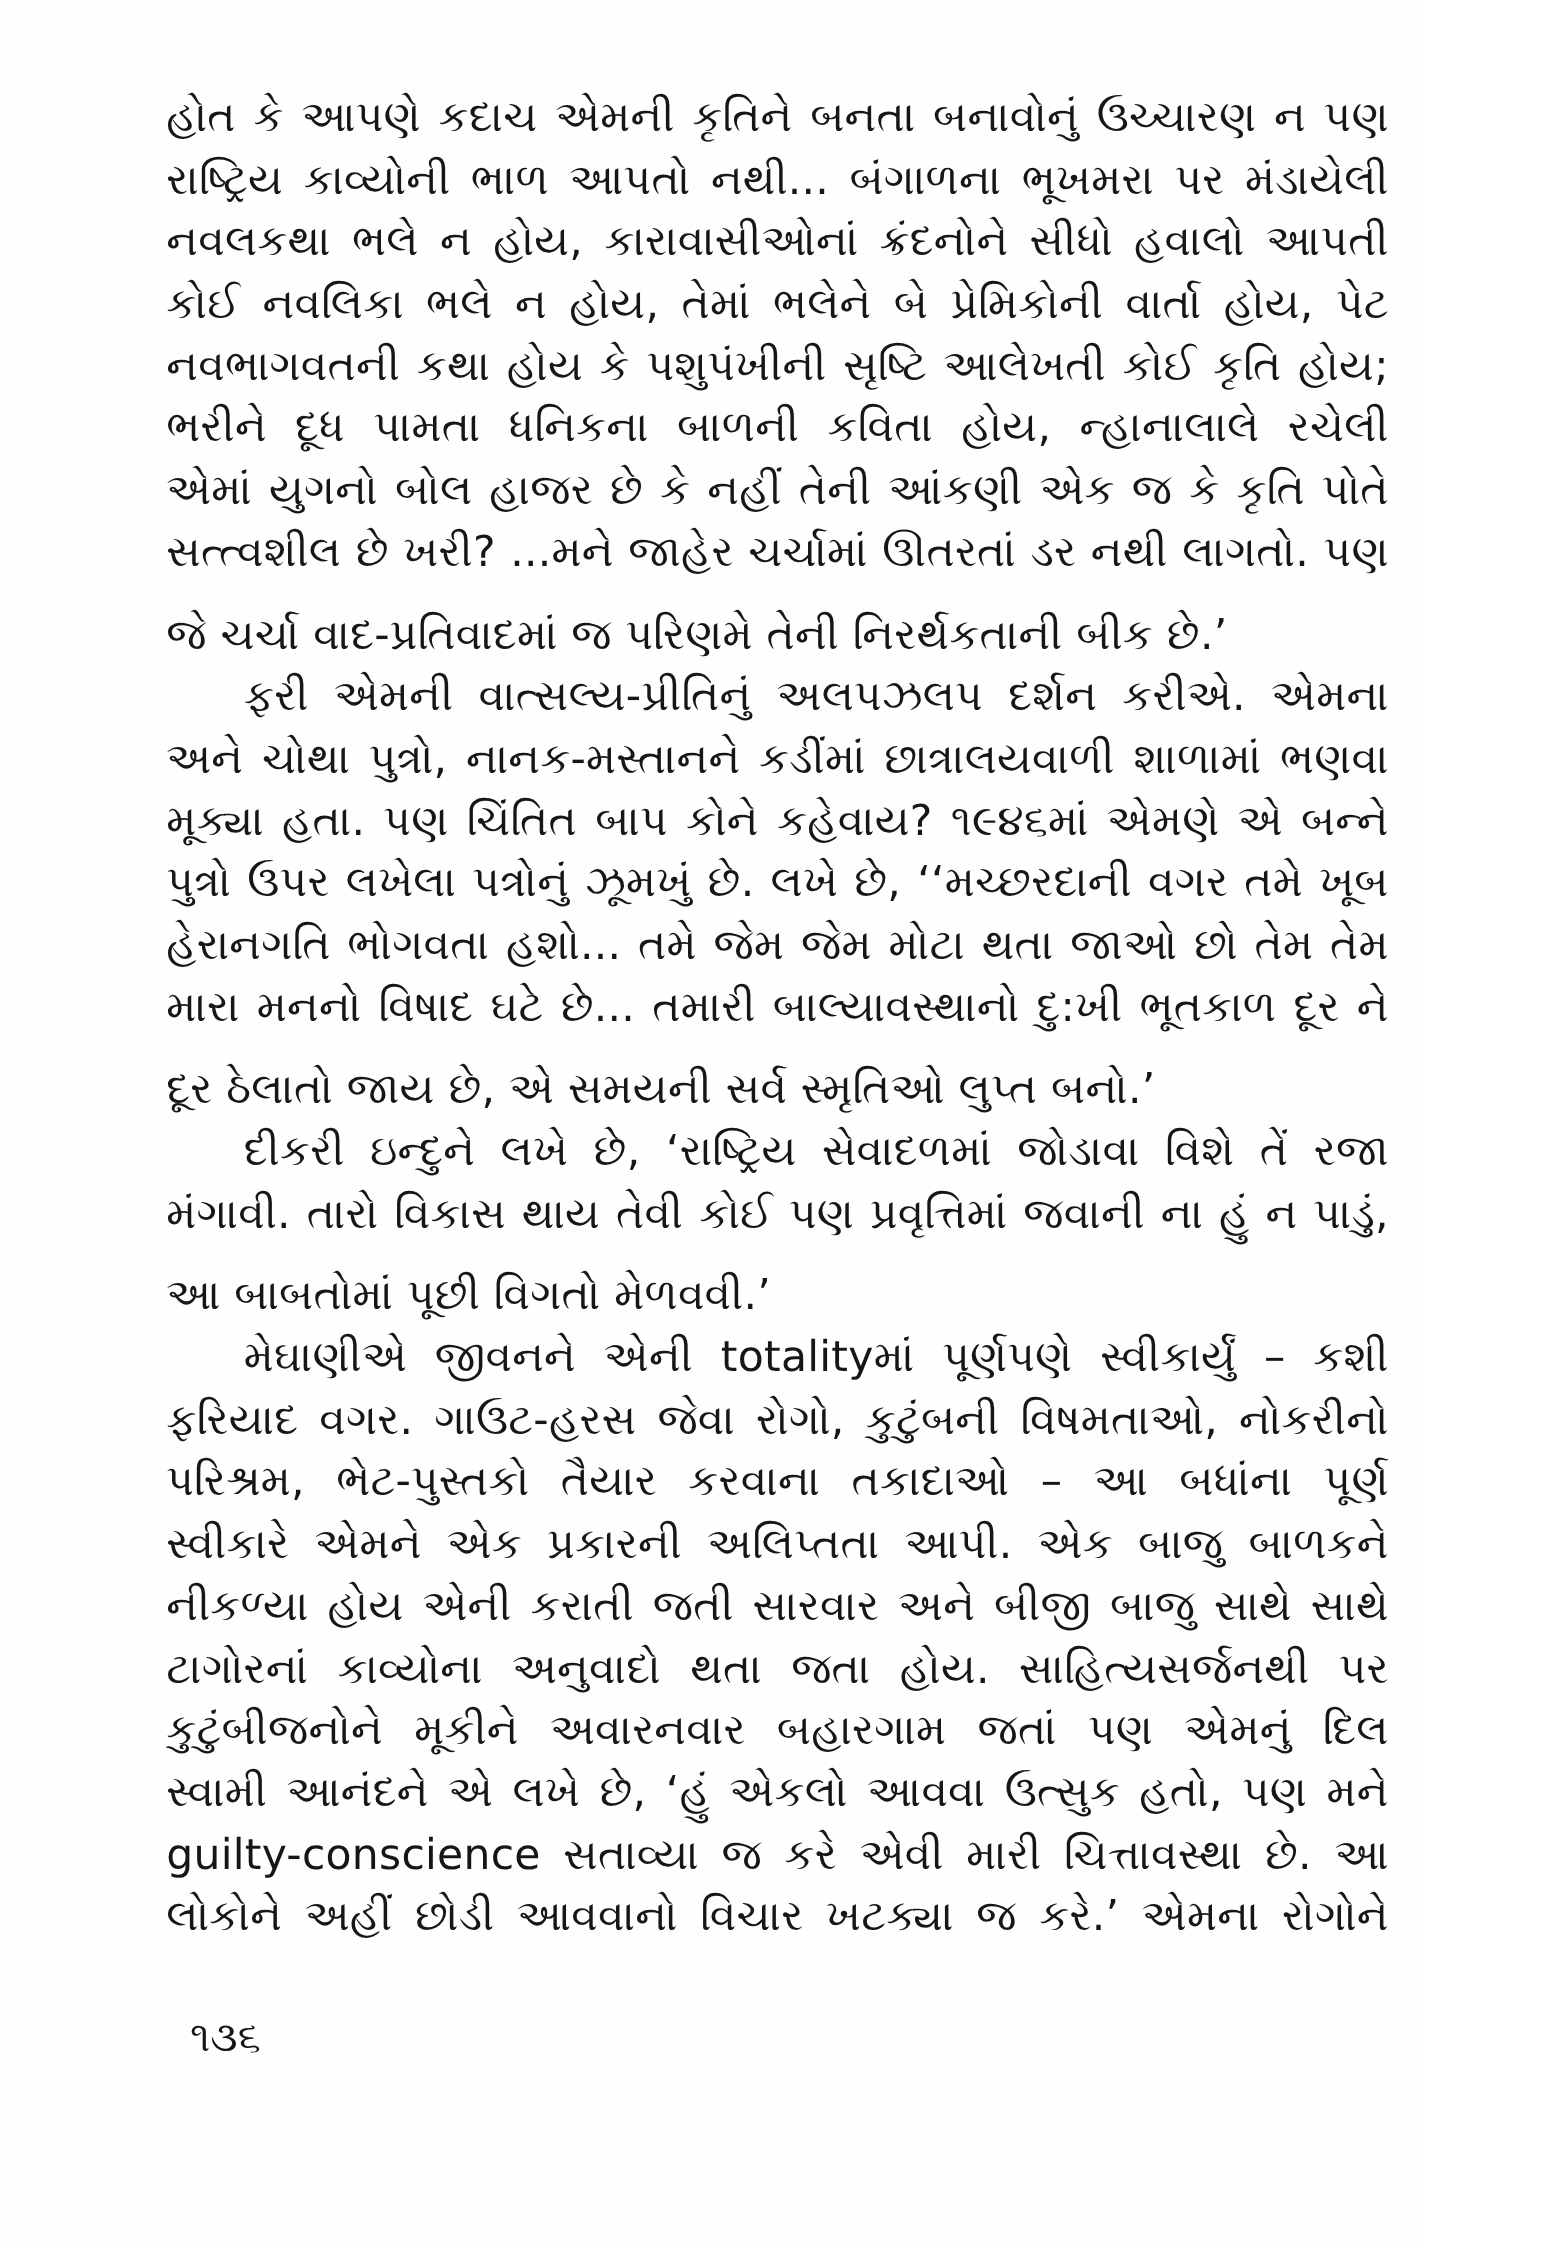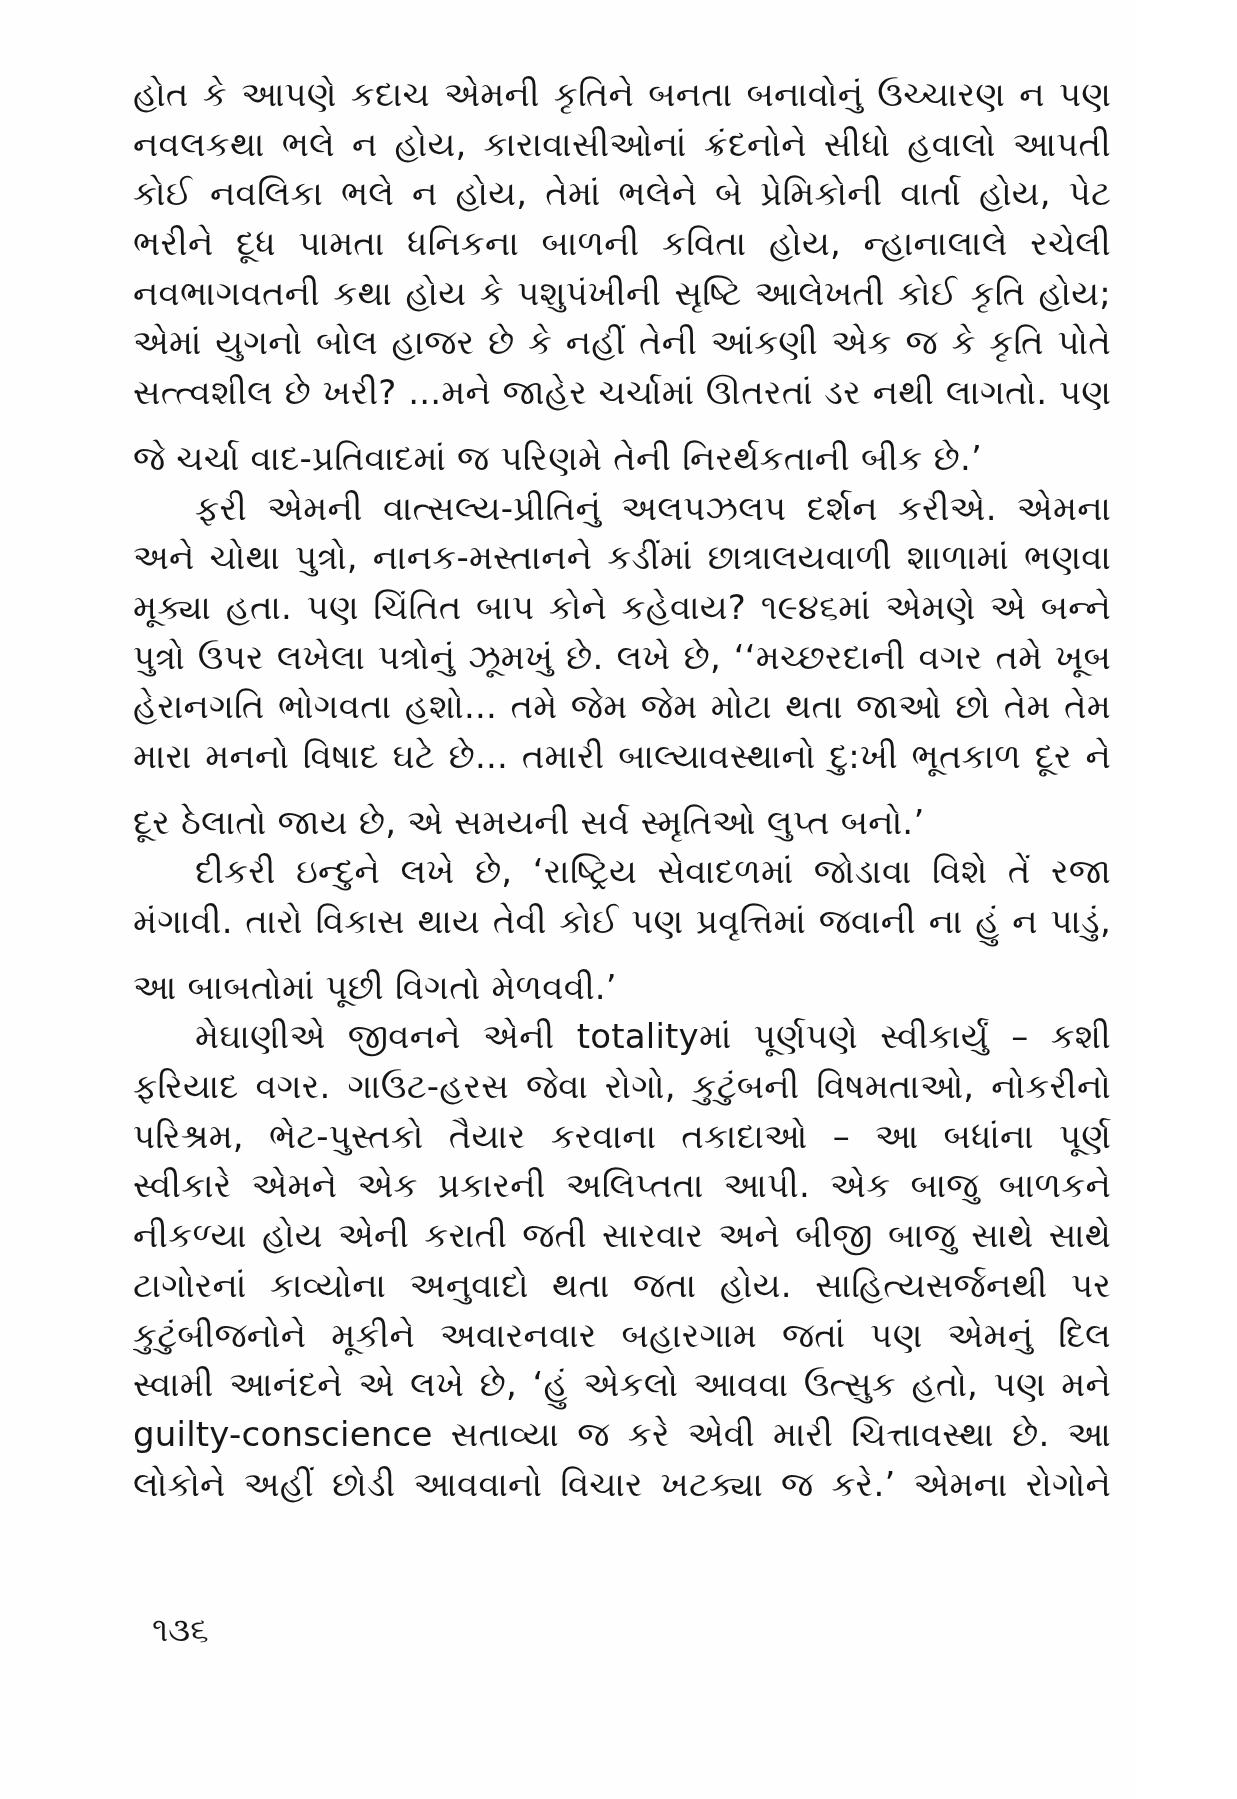--- a/index.html
+++ b/index.html
@@ -54,24 +54,25 @@
     line-height: 44px;
     color: #161616;
   }
 </style>
 </head>
 <body>
 
 <div class="page">
   <div class="text-column">
       <div class="line">હોત કે આપણે કદાચ એમની કૃતિને બનતા બનાવોનું ઉચ્ચારણ ન પણ</div>
+      <div class="line">રાષ્ટ્રિય કાવ્યોની ભાળ આપતો નથી... બંગાળના ભૂખમરા પર મંડાયેલી</div>
       <div class="line">નવલકથા ભલે ન હોય, કારાવાસીઓનાં ક્રંદનોને સીધો હવાલો આપતી</div>
       <div class="line">કોઈ નવલિકા ભલે ન હોય, તેમાં ભલેને બે પ્રેમિકોની વાર્તા હોય, પેટ</div>
+      <div class="line">નવભાગવતની કથા હોય કે પશુપંખીની સૃષ્ટિ આલેખતી કોઈ કૃતિ હોય;</div>
       <div class="line">ભરીને દૂધ પામતા ધનિકના બાળની કવિતા હોય, ન્હાનાલાલે રચેલી</div>
-      <div class="line">નવભાગવતની કથા હોય કે પશુપંખીની સૃષ્ટિ આલેખતી કોઈ કૃતિ હોય;</div>
       <div class="line">એમાં યુગનો બોલ હાજર છે કે નહીં તેની આંકણી એક જ કે કૃતિ પોતે</div>
       <div class="line">સત્ત્વશીલ છે ખરી? ...મને જાહેર ચર્ચામાં ઊતરતાં ડર નથી લાગતો. પણ</div>
       <div class="line para-end">જે ચર્ચા વાદ-પ્રતિવાદમાં જ પરિણમે તેની નિરર્થકતાની બીક છે.’</div>
       <div class="line indent">ફરી એમની વાત્સલ્ય-પ્રીતિનું અલપઝલપ દર્શન કરીએ. એમના ત્રીજા</div>
       <div class="line">અને ચોથા પુત્રો, નાનક-મસ્તાનને કડીંમાં છાત્રાલયવાળી શાળામાં ભણવા</div>
       <div class="line">મૂક્યા હતા. પણ ચિંતિત બાપ કોને કહેવાય? ૧૯૪૬માં એમણે એ બન્ને</div>
       <div class="line">પુત્રો ઉપર લખેલા પત્રોનું ઝૂમખું છે. લખે છે, ‘‘મચ્છરદાની વગર તમે ખૂબ</div>
       <div class="line">હેરાનગતિ ભોગવતા હશો... તમે જેમ જેમ મોટા થતા જાઓ છો તેમ તેમ</div>
       <div class="line">મારા મનનો વિષાદ ઘટે છે... તમારી બાલ્યાવસ્થાનો દુ:ખી ભૂતકાળ દૂર ને</div>
       <div class="line para-end">દૂર ઠેલાતો જાય છે, એ સમયની સર્વ સ્મૃતિઓ લુપ્ત બનો.’</div>

